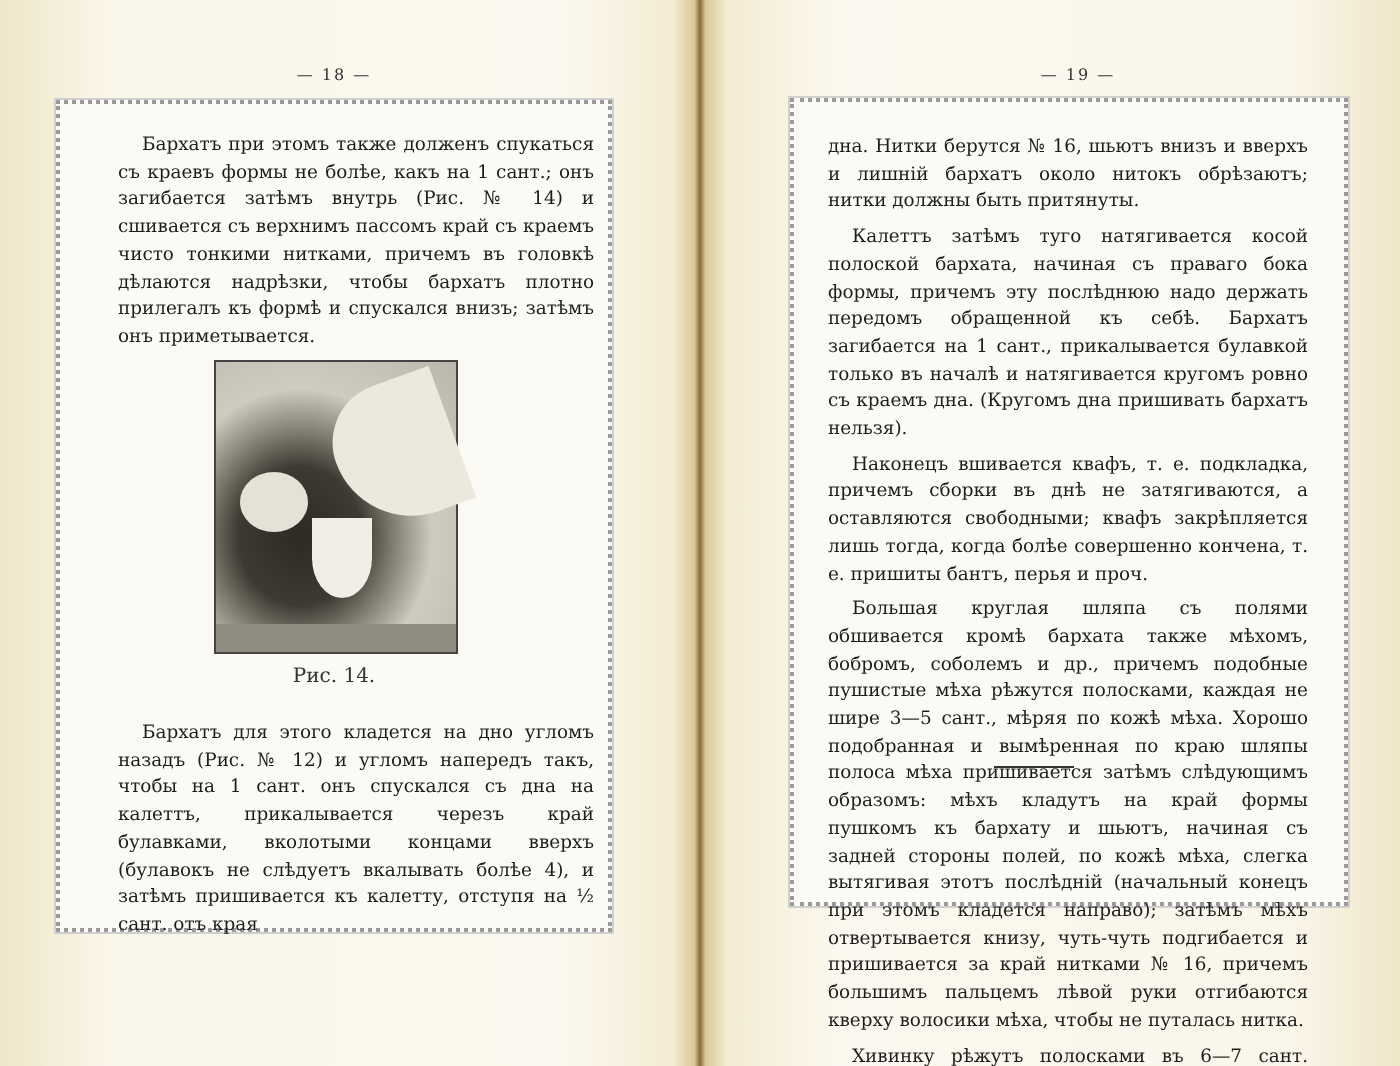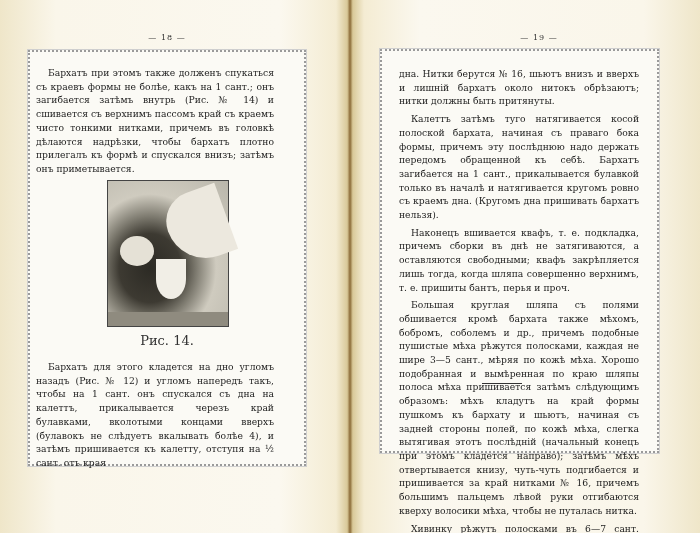--- a/index.html
+++ b/index.html
@@ -12,33 +12,33 @@
   .spread { position:absolute; left:0; top:0; width:700px; height:533px;
     background:linear-gradient(90deg,#efe6c9 0%,#faf6ea 8%,#fbf8ef 40%,#f4ecd3 48%,#d9c999 49.6%,#8a6a36 50%,#d9c999 50.4%,#f4ecd3 52%,#fbf8ef 60%,#faf6ea 92%,#efe6c9 100%); }
   .page { position:absolute; top:0; height:397px; width:350px; }
   .page.left { left:0; }
   .page.right { left:350px; }
   .pnum { position:absolute; top:33px; width:100%; text-align:center; font-size:8px; color:#333; letter-spacing:1px; }
   .page.left .pnum { left:-8px; }
   .page.right .pnum { left:14px; }
   .frame { position:absolute; border:2px dotted #9a9a9a; outline:1px solid #cfcfcf; background:#fbfaf5; }
   .page.left .frame { left:28px; top:50px; width:274px; height:412px; }
-  .page.right .frame { left:30px; top:49px; width:275px; height:400px; }
+  .page.right .frame { left:45px; top:49px; width:275px; height:400px; }
   .txt { font-family:"DejaVu Serif", serif; font-size:9.2px; line-height:13.7px; color:#1d1d1d; text-align:justify; }
-  .page.left .txt { position:absolute; left:6px; width:238px; }
+  .page.left .txt { position:absolute; left:29px; width:238px; }
   .page.right .txt { position:absolute; left:17px; width:240px; }
   .txt p { margin:0; text-indent:12px; }
   .photo { position:absolute; left:77px; top:48px; width:120px; height:145px;
     background:radial-gradient(ellipse at 35% 60%,#2c2a24 0%,#3d3a32 28%,#7e7b70 42%,#cfcbbf 60%,#b9b6ab 100%);
     border:1px solid #444; }
   .photo .arm { position:absolute; right:0; top:10px; width:60px; height:70px; background:#ece8de; border-radius:30px 0 0 40px; transform:rotate(-20deg); }
   .photo .hand { position:absolute; left:12px; top:55px; width:34px; height:30px; background:#e5e1d6; border-radius:50%; }
   .photo .lining { position:absolute; left:48px; top:78px; width:30px; height:40px; background:#f1eee6; border-radius:0 0 50% 50%; }
   .photo .table { position:absolute; left:0; bottom:0; width:100%; height:14px; background:#8f8b7f; }
-  .caption { position:absolute; left:0; width:100%; text-align:center; font-size:13px; color:#333; }
+  .caption { position:absolute; left:0; width:100%; text-align:center; font-size:10px; color:#333; }
   .rule { position:absolute; left:100px; width:40px; border-top:1px solid #333; }
   .dropcap { font-weight:bold; font-size:13px; border:1px solid #555; padding:0 1px; background:#e8e4d8; }
   .heading { font-weight:bold; }
 </style>
 </head>
 <body>
 
 <div class="spread">
 
   <div class="page left">
@@ -59,21 +59,21 @@
       </div>
     </div>
   </div>
 
   <div class="page right">
     <div class="pnum">— 19 —</div>
     <div class="frame">
       <div class="txt" style="top:16px;">
         <p style="text-indent:0;">дна. Нитки берутся № 16, шьютъ внизъ и вверхъ и лишній бархатъ около нитокъ обрѣзаютъ; нитки должны быть притянуты.</p>
         <p style="margin-top:4px;">Калеттъ затѣмъ туго натягивается косой полоской бархата, начиная съ праваго бока формы, причемъ эту послѣднюю надо держать передомъ обращенной къ себѣ. Бархатъ загибается на 1 сант., прикалывается булавкой только въ началѣ и натягивается кругомъ ровно съ краемъ дна. (Кругомъ дна пришивать бархатъ нельзя).</p>
-        <p style="margin-top:4px;">Наконецъ вшивается квафъ, т. е. подкладка, причемъ сборки въ днѣ не затягиваются, а оставляются свободными; квафъ закрѣпляется лишь тогда, когда шляпа совершенно верхнимъ, т. е. пришиты бантъ, перья и проч.</p>
+        <p style="margin-top:4px;">Наконецъ вшивается квафъ, т. е. подкладка, причемъ сборки въ днѣ не затягиваются, а оставляются свободными; квафъ закрѣпляется лишь тогда, когда болѣе совершенно кончена, т. е. пришиты бантъ, перья и проч.</p>
         <p style="margin-top:4px;">Большая круглая шляпа съ полями обшивается кромѣ бархата также мѣхомъ, бобромъ, соболемъ и др., причемъ подобные пушистые мѣха рѣжутся полосками, каждая не шире 3—5 сант., мѣряя по кожѣ мѣха. Хорошо подобранная и вымѣренная по краю шляпы полоса мѣха пришивается затѣмъ слѣдующимъ образомъ: мѣхъ кладутъ на край формы пушкомъ къ бархату и шьютъ, начиная съ задней стороны полей, по кожѣ мѣха, слегка вытягивая этотъ послѣдній (начальный конецъ при этомъ кладется направо); затѣмъ мѣхъ отвертывается книзу, чуть-чуть подгибается и пришивается за край нитками № 16, причемъ большимъ пальцемъ лѣвой руки отгибаются кверху волосики мѣха, чтобы не путалась нитка.</p>
         <p style="margin-top:4px;">Хивинку рѣжутъ полосками въ 6—7 сант. ширины и въ началѣ отступаютъ отъ края на 2 сант.</p>
       </div>
       <div class="rule" style="top:332px;"></div>
     </div>
   </div>
 
 </div>
 
 </body></html>

